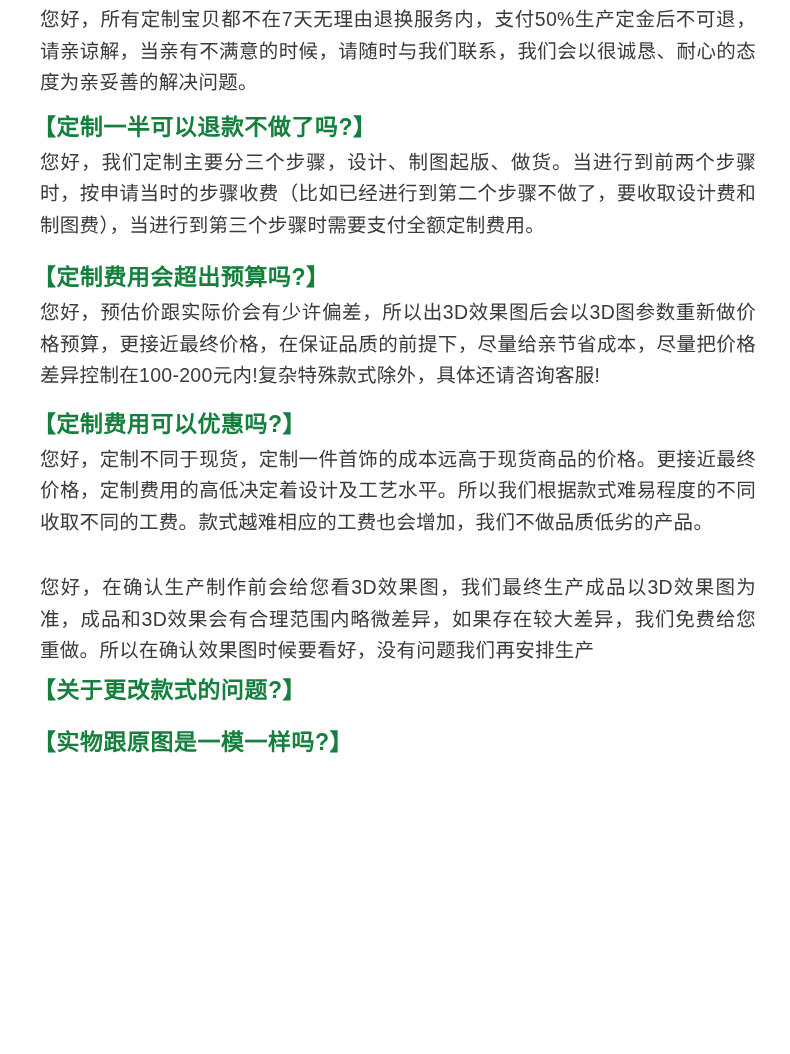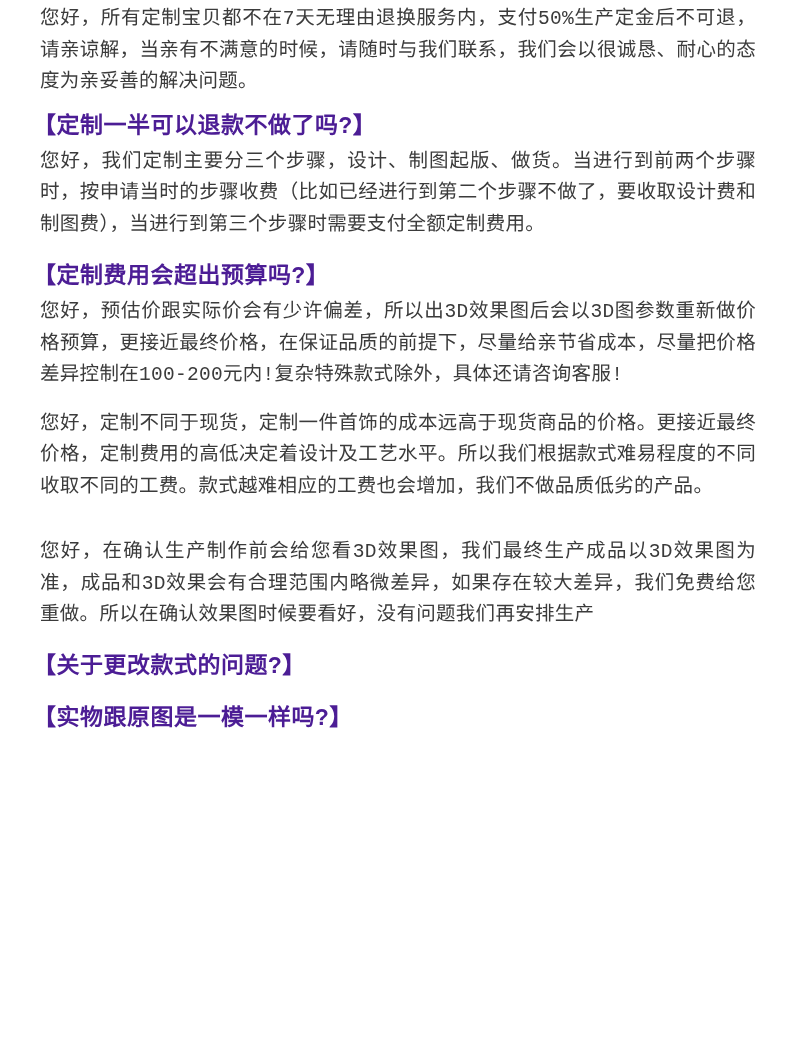--- a/index.html
+++ b/index.html
@@ -8,65 +8,66 @@
     background: #ffffff;
   }
   .page {
     position: relative;
     width: 790px;
     height: 1054px;
     box-sizing: border-box;
     padding: 4px 34px 0 33px;
     background: #ffffff;
     overflow: hidden;
-    font-family: Liberation Mono, monospace;
+    font-family: Liberation Sans, sans-serif;
   }
   p.body {
     margin: 0;
     padding-left: 7px;
     font-size: 19.5px;
     line-height: 31.5px;
     color: #3b3b3b;
     text-align: justify;
     letter-spacing: 0.3px;
   }
   h2.q {
     margin: 0;
     font-size: 23px;
     line-height: 30px;
     font-weight: 700;
-    color: #4c1d95;
+    color: #15803d;
     letter-spacing: 0.5px;
   }
   section.faq > p.body { margin-top: 5px; }
   section.s1 { margin-top: 13px; }
   section.s2 { margin-top: 21px; }
   section.s3 { margin-top: 17px; }
   section.s4 { margin-top: 34px; }
-  section.s5 { margin-top: 20px; }
+  section.s5 { margin-top: 8px; }
   section.s6 { margin-top: 22px; }
 </style>
 </head>
 <body>
 
 <div class="page">
 
   <p class="body intro">您好，所有定制宝贝都不在7天无理由退换服务内，支付50%生产定金后不可退，请亲谅解，当亲有不满意的时候，请随时与我们联系，我们会以很诚恳、耐心的态度为亲妥善的解决问题。</p>
 
   <section class="faq s1">
     <h2 class="q">【定制一半可以退款不做了吗?】</h2>
     <p class="body">您好，我们定制主要分三个步骤，设计、制图起版、做货。当进行到前两个步骤时，按申请当时的步骤收费（比如已经进行到第二个步骤不做了，要收取设计费和制图费），当进行到第三个步骤时需要支付全额定制费用。</p>
   </section>
 
   <section class="faq s2">
     <h2 class="q">【定制费用会超出预算吗?】</h2>
     <p class="body">您好，预估价跟实际价会有少许偏差，所以出3D效果图后会以3D图参数重新做价格预算，更接近最终价格，在保证品质的前提下，尽量给亲节省成本，尽量把价格差异控制在100-200元内!复杂特殊款式除外，具体还请咨询客服!</p>
   </section>
 
   <section class="faq s3">
+    <h2 class="q">【定制费用可以优惠吗?】</h2>
     <p class="body">您好，定制不同于现货，定制一件首饰的成本远高于现货商品的价格。更接近最终价格，定制费用的高低决定着设计及工艺水平。所以我们根据款式难易程度的不同收取不同的工费。款式越难相应的工费也会增加，我们不做品质低劣的产品。</p>
   </section>
 
   <section class="faq s4">
     <p class="body">您好，在确认生产制作前会给您看3D效果图，我们最终生产成品以3D效果图为准，成品和3D效果会有合理范围内略微差异，如果存在较大差异，我们免费给您重做。所以在确认效果图时候要看好，没有问题我们再安排生产</p>
   </section>
 
   <section class="faq s5">
     <h2 class="q">【关于更改款式的问题?】</h2>
   </section>

